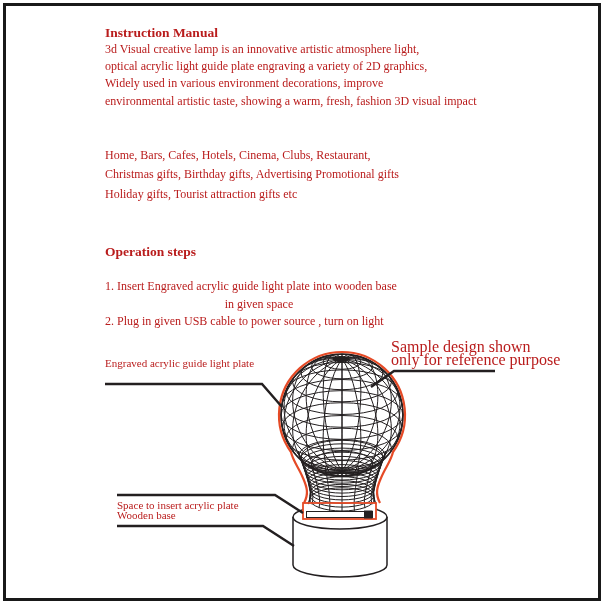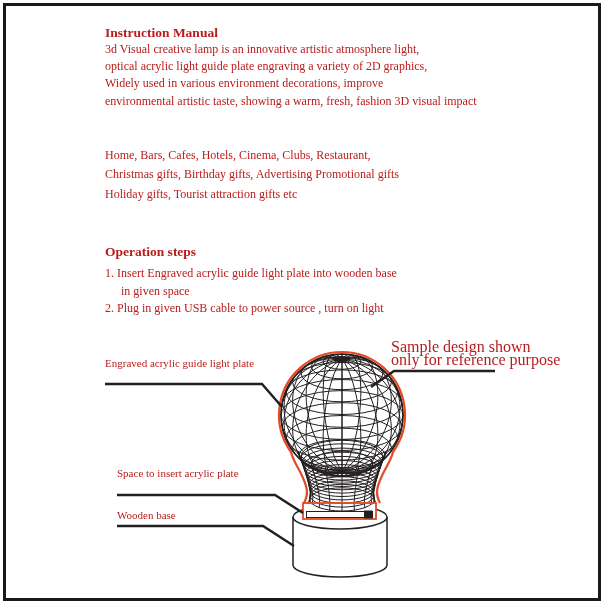--- a/index.html
+++ b/index.html
@@ -8,27 +8,27 @@
     font-family:Liberation Serif, serif;color:#b91c1c;overflow:hidden;
   }
   .frame{position:absolute;inset:3px;border:3px solid #191919;pointer-events:none;}
   .section{position:absolute;left:105px;white-space:nowrap;}
   .h{font-weight:bold;font-size:13.5px;line-height:17px;}
   .tl{font-size:12px;line-height:17.2px;}
   #sec-manual{top:24px;}
   #sec-scope{top:146px;}
   #sec-scope .tl{line-height:19.3px;}
   #sec-steps{top:243px;}
-  #sec-steps .h{margin-bottom:5px;}
+  #sec-steps .h{margin-bottom:18px;}
   #sec-steps .tl{line-height:17.5px;}
-  .indent{padding-left:16px;}
+  .indent{padding-left:16px;text-align:center;}
   svg#diagram{position:absolute;left:0;top:0;}
   .dlabel{position:absolute;font-size:11px;white-space:nowrap;}
   #lbl-plate{left:105px;top:357px;}
-  #lbl-slot{left:117px;top:467px;}
+  #lbl-slot{left:117px;top:499px;}
   #lbl-base{left:117px;top:509px;}
   #lbl-sample{left:391px;top:341px;font-size:16px;line-height:12.5px;}
 </style>
 </head>
 <body>
 
 <div id="page">
 
   <div class="frame"></div>
 

